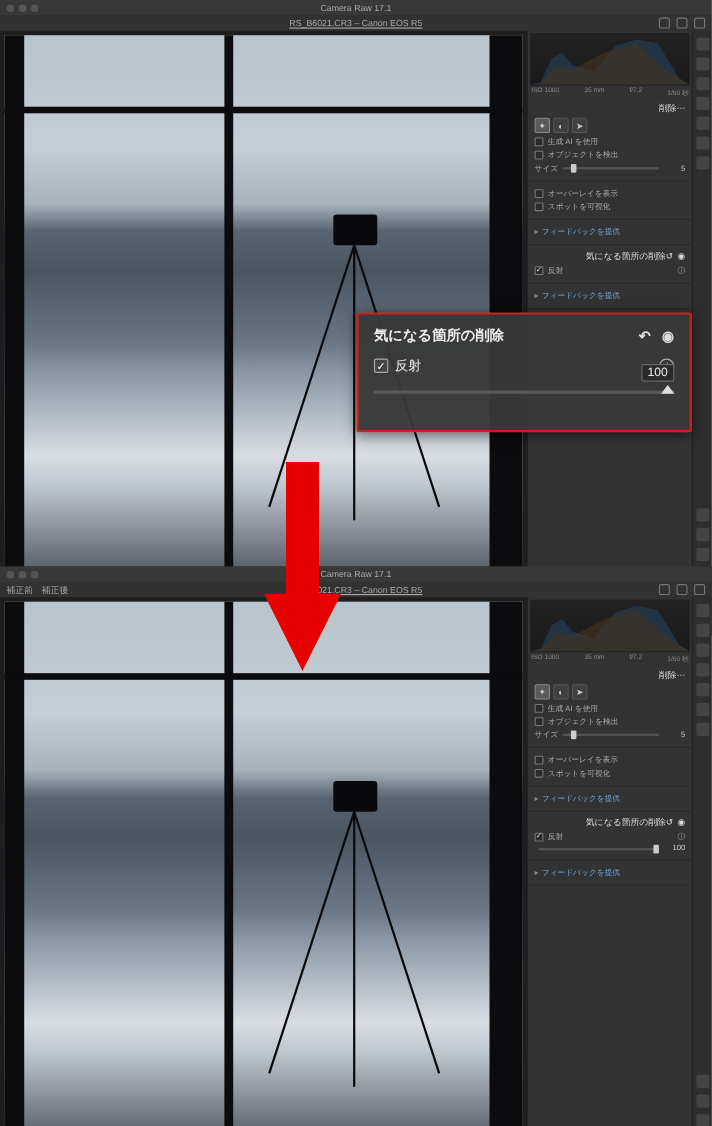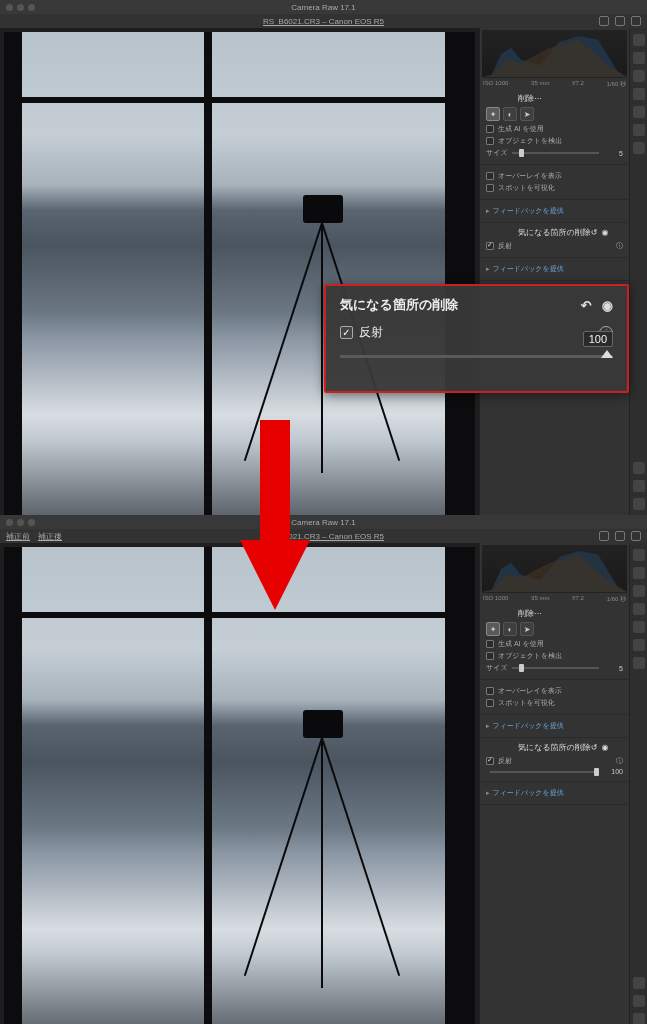--- a/index.html
+++ b/index.html
@@ -45,21 +45,21 @@
     height: 14px;
     background: #323232;
     display:flex;
     align-items:center;
     padding: 0 6px;
     font-size: 8px;
     color:#aaa;
     justify-content: space-between;
   }
   .header .file { position:absolute; left:50%; transform:translateX(-50%);text-decoration:underline; }
-  .header .tabs { display:flex; gap:8px;text-decoration:underline; }
+  .header .tabs { display:flex; gap:8px; }
   .header .hicons { display:flex; gap:6px; margin-left:auto; }
   .hicon { width:10px; height:10px; border:1px solid #777; border-radius:2px; }
 
   
   .body {
     flex:1;
     display:flex;
     position:relative;
   }
   .canvas {
@@ -112,21 +112,21 @@
     border-bottom:1px solid #222;
     margin:2px;
   }
   .histo svg { width:100%; height:100%; }
   .histo-labels { display:flex; justify-content:space-between; font-size:6px; color:#888; padding:0 3px; }
   .panel {
     padding: 4px 6px;
     border-bottom:1px solid #2a2a2a;
     font-size:8px;
   }
-  .panel .ptitle { font-size:8px; color:#ddd; margin-bottom:3px; display:flex; justify-content:flex-start; align-items:center;margin-left:32px; }
+  .panel .ptitle { font-size:8px; color:#ddd; margin-bottom:3px; display:flex; justify-content:flex-end; align-items:center;margin-left:32px; }
   .toolrow { display:flex; gap:3px; margin:3px 0; }
   .toolbtn { width:14px; height:14px; background:#3f3f3f; border:1px solid #555; border-radius:2px; display:flex; align-items:center; justify-content:center; }
   .toolbtn.active { background:#5a5a5a; border-color:#888; }
   .checkrow { display:flex; align-items:center; gap:4px; font-size:7px; color:#aaa; margin:2px 0; }
   .checkbox { width:8px; height:8px; border:1px solid #777; background:#2a2a2a; border-radius:1px; position:relative; }
   .checkbox.checked::after { content:"✓"; position:absolute; font-size:7px; color:#ddd; left:0; top:-2px; }
   .sliderrow { display:flex; align-items:center; gap:4px; margin:2px 0; }
   .sliderrow .lbl { font-size:7px; color:#aaa; flex:0 0 auto; }
   .slider { flex:1; height:2px; background:#555; position:relative; }
   .slider .thumb { position:absolute; top:-3px; width:5px; height:8px; background:#ccc; border-radius:1px; }

